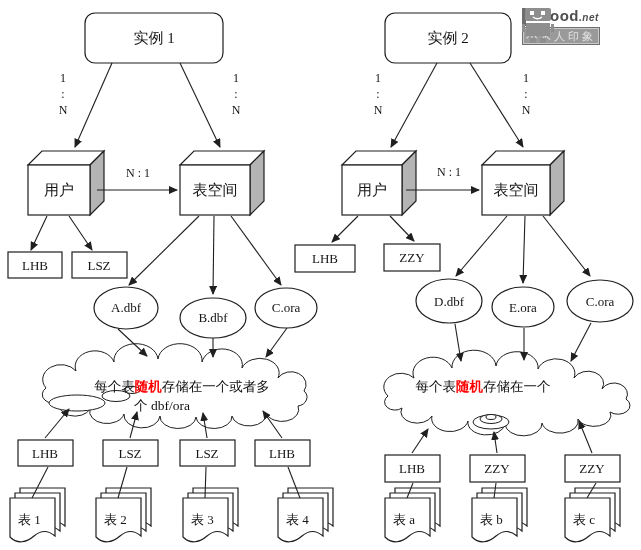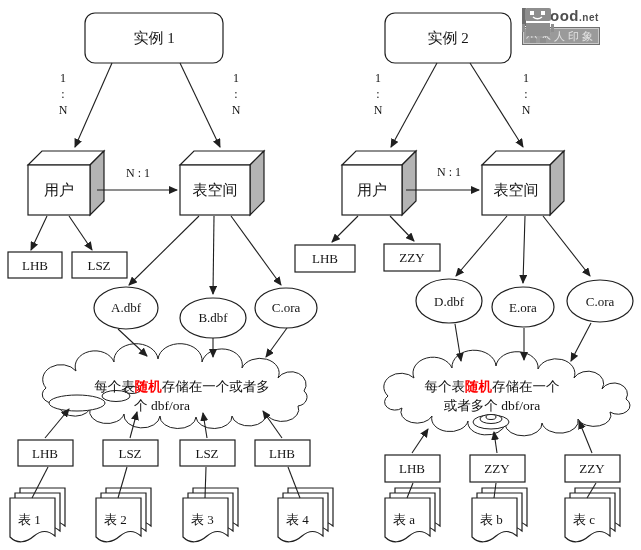--- a/index.html
+++ b/index.html
@@ -26,21 +26,21 @@
   .cloud-text.cl .l2{left:-20px;}
   .watermark{
     position:absolute;left:522px;top:8px;display:flex;align-items:flex-start;gap:3px;
     font-family:"Liberation Sans","DejaVu Sans",sans-serif;
   }
   .wm-col{display:flex;flex-direction:column;gap:1px;}
   .wm-brand{
     font-weight:bold;color:#4f4f4f;font-size:15px;line-height:16px;letter-spacing:.5px;
     border-left:4px solid #6e6e6e;padding-left:3px;
   }
-  .wm-brand .net{font-size:10px;}
+  .wm-brand .net{font-size:10px;font-style:italic;}
   .wm-tagline{
     background:#9a9a9a;border:1px solid #6f6f6f;box-shadow:inset 0 0 0 1px #c9c9c9;
     color:#e3e3e3;font-size:11px;letter-spacing:3px;padding:1px 3px;line-height:14px;
   }
 </style>
 </head>
 <body>
 
 <div class="stage">
 <svg width="641" height="550" viewBox="0 0 641 550">
@@ -234,23 +234,22 @@
 :
 N</div>
 <div class="vlabel" style="left:515px">1
 :
 N</div>
 
 <div class="cloud-text cl" style="left:56px;top:377px;width:252px">
   <span>每个表</span><span class="hl">随机</span><span>存储在一个或者多</span>
   <div class="l2">个 dbf/ora</div>
 </div>
-<div class="cloud-text" style="left:400px;top:377px;width:184px">
+<div class="cloud-text" style="left:391px;top:377px;width:184px">
   <span>每个表</span><span class="hl">随机</span><span>存储在一个</span>
-  <div class="l2">或者多个 dbf/ora</div>
 </div>
 
 <div class="watermark">
   <svg width="32" height="36" viewBox="0 0 32 36">
     <rect x="3" y="0" width="26" height="13" rx="2" fill="#8e8e8e"></rect>
     <rect x="8" y="3" width="4" height="4" fill="#ffffff"></rect>
     <rect x="19" y="3" width="4" height="4" fill="#ffffff"></rect>
     <path d="M11,9 Q15.5,12.5 20,9" stroke="#ffffff" stroke-width="1.4" fill="none"></path>
     <rect x="4" y="15" width="24" height="13" fill="#8e8e8e"></rect>
     <rect x="0" y="16" width="3" height="8" fill="#8e8e8e"></rect>

